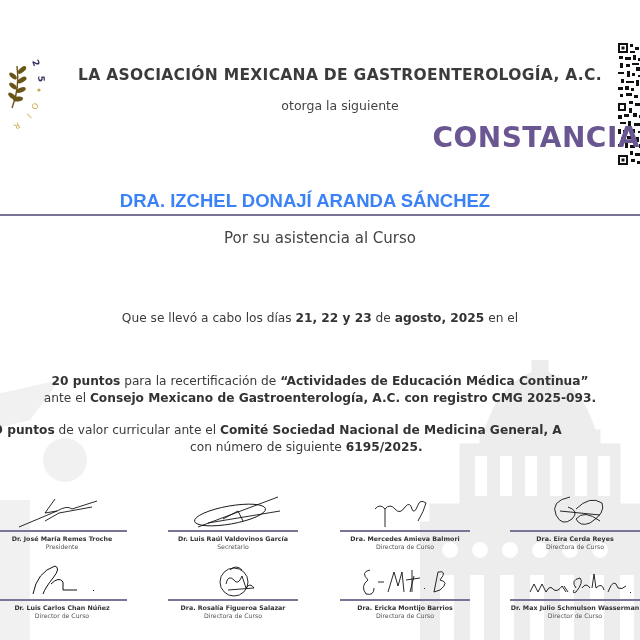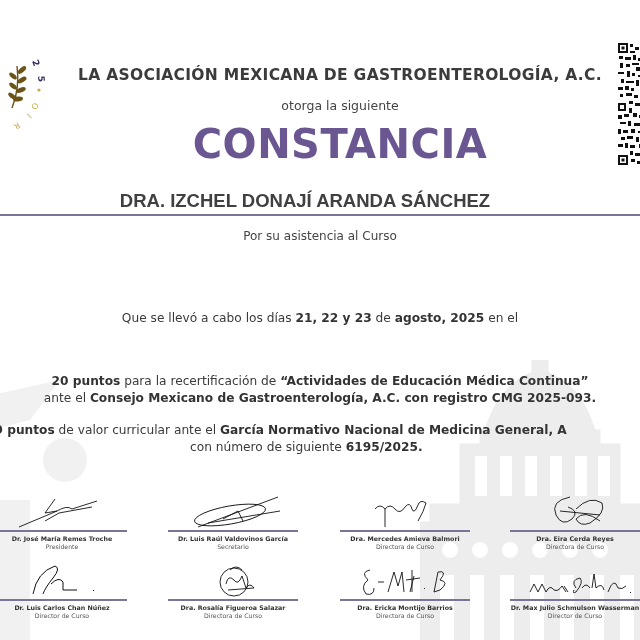--- a/index.html
+++ b/index.html
@@ -38,32 +38,32 @@
 
   .org {
     top: 66px; left: 40px; right: 0;
     font-size: 15.5px; font-weight: bold; letter-spacing: 0.3px; color: #3b3b3b;
   }
   .grants {
     top: 98px; left: 40px; right: 0; font-size: 12.5px; color: #444;
   }
   .title {
     top: 121px; left: 40px; right: 0;
-    font-size: 40px; font-weight: bold; color: #6a5792; letter-spacing: 0.5px;
+    font-size: 28px; font-weight: bold; color: #6a5792; letter-spacing: 0.5px; text-align: right;
   }
   .recipient {
     top: 190px; left: 0; width: 610px;
     font-family: "Liberation Sans", sans-serif;
-    font-size: 18.5px; font-weight: bold; color: #404040;
+    font-size: 18.5px; font-weight: bold; color: #3b82f6;
   }
   .rule {
     position: absolute; left: 0; right: 0; top: 214px; height: 1.5px; background: #7c7496;
   }
   .attend {
-    top: 229px; font-size: 12px; color: #444;
+    top: 229px; font-size: 15px; color: #444;
   }
   .course {
     top: 252px; font-size: 30px; color: #6a5792; letter-spacing: 0.2px;
   }
   .para {
     font-size: 12.2px; line-height: 17px; color: #3a3a3a;
   }
   .para b { color: #333; }
   .p1 { top: 310px; left: -15px; right: -15px; }
   .p2 { top: 373px; left: -6px; right: -6px; }
@@ -242,21 +242,21 @@
     </span><br>
     <br>
   </div>
 
   <div class="center para p2">
     <b>20  puntos</b><span> para la recertificación de </span><b>“Actividades de Educación Médica Continua”</b><br>
     <span>ante el </span><b>Consejo Mexicano de Gastroenterología, A.C. con registro CMG 2025-093.</b>
   </div>
 
   <div class="center para p3">
-    <span class="line1"><b>09 puntos</b><span> de valor curricular ante el </span><b>García Normativo Nacional de Medicina General, A</b></span>
+    <span class="line1"><b>09 puntos</b><span> de valor curricular ante el </span><b>Comité Sociedad Nacional de Medicina General, A</b></span>
     <span class="line2"><span>con número de siguiente </span><b>6195/2025.</b></span>
   </div>
 
   <div class="sig s1">
     <div class="sig-mark">
       <svg viewBox="0 0 130 36">
           <path d="M22 34 L60 18 L48 20 L58 6 M60 18 Q70 12 75 16 L100 8 M48 28 L62 20 L95 14" stroke="#111" stroke-width="0.9" fill="none"></path>
         </svg>
     </div>
     <div class="sig-line"></div>

